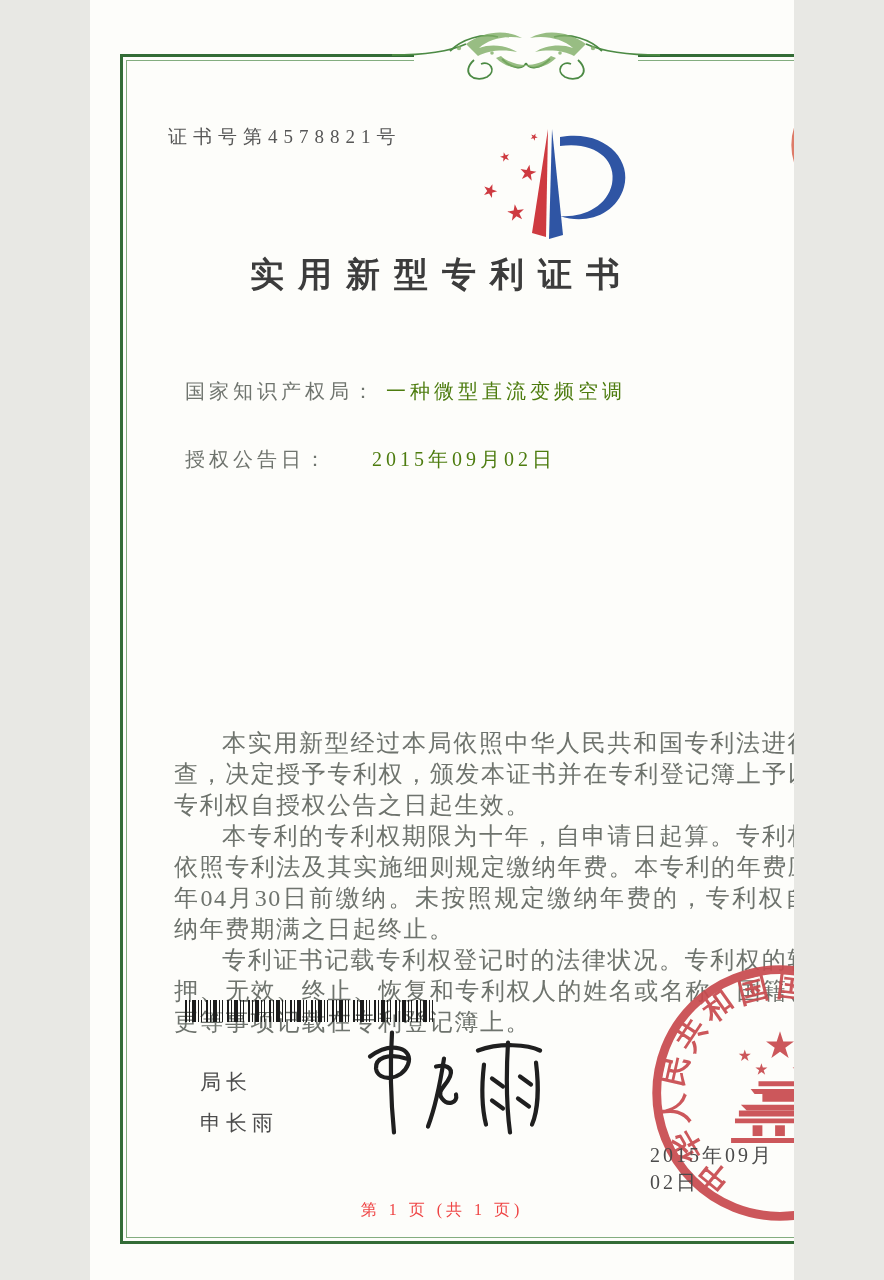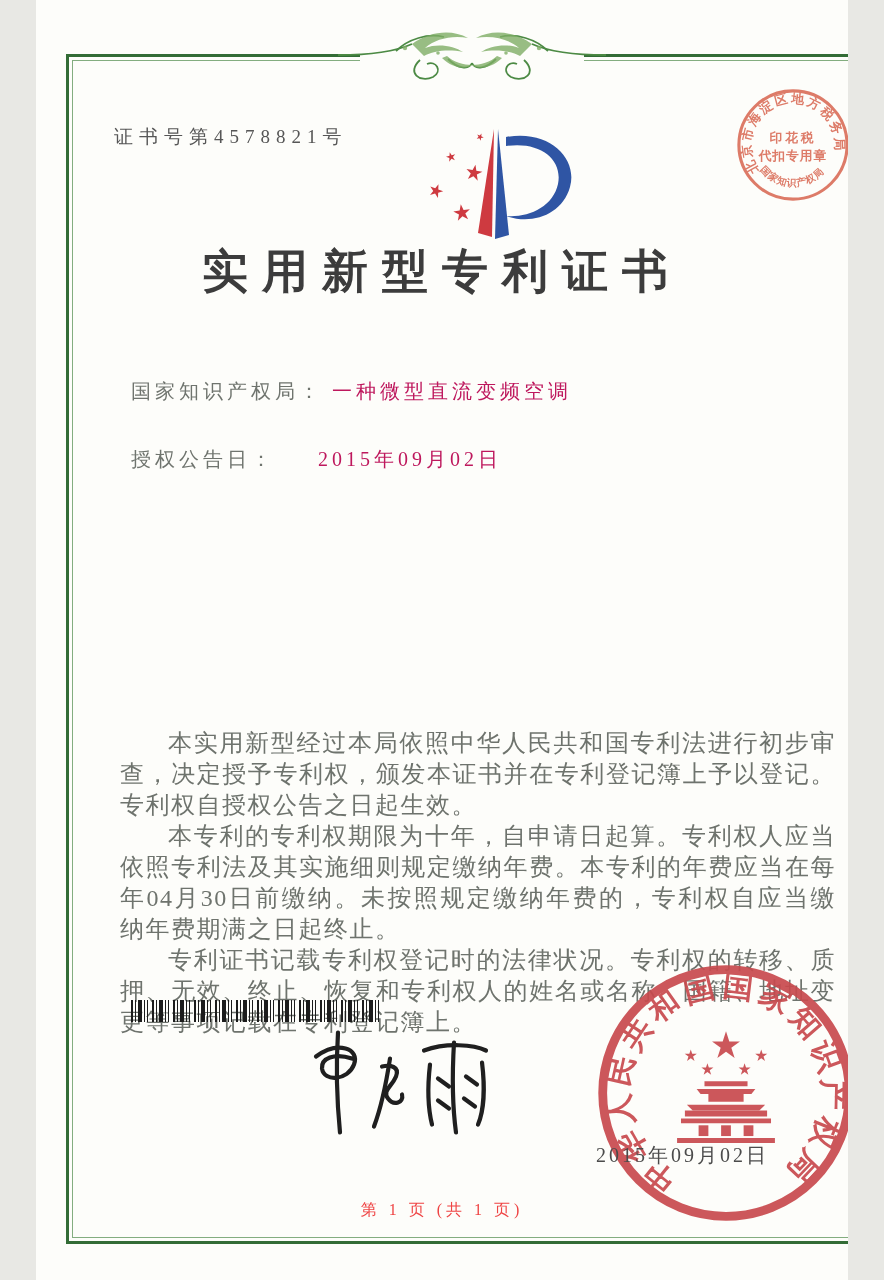--- a/index.html
+++ b/index.html
@@ -1,35 +1,35 @@
 <!DOCTYPE html>
 <html><head>
 <meta charset="utf-8">
 <style>
   html,body{margin:0;padding:0;background:#e8e8e4;}
-  .page{position:relative;width:812px;height:1280px;background:#fdfdfa;overflow:hidden;
+  .page{position:relative;width:704px;height:1280px;background:#fdfdfa;overflow:hidden;
         font-family:"Liberation Serif","DejaVu Serif",serif;margin:0 auto;}
   
   .frame{position:absolute;left:30px;top:54px;width:806px;height:1184px;
          border:3px solid #336c36;}
   .frame-inner{position:absolute;left:3px;top:3px;right:3px;bottom:3px;border:1px solid #83ad7f;}
   .flourish{position:absolute;left:300px;top:24px;width:272px;height:64px;}
   
   .cert-no{position:absolute;left:78px;top:124px;font-size:19px;letter-spacing:6px;color:#565656;}
   
   .logo{position:absolute;left:358px;top:120px;width:200px;height:134px;}
   
-  .title{position:absolute;left:0;right:0;top:241px;text-align:center;
-         font-size:46px;font-weight:bold;letter-spacing:14px;color:#3c3c3c;}
+  .title{position:absolute;left:0;right:0;top:252px;text-align:center;
+         font-size:34px;font-weight:bold;letter-spacing:14px;color:#3c3c3c;}
   
   .fields{position:absolute;left:95px;top:378px;width:700px;}
   .field-row{height:28px;margin-bottom:40px;font-size:20px;letter-spacing:4px;
              color:#6f746e;white-space:nowrap;}
   .field-label{display:inline-block;min-width:178px;}
-  .field-value{color:#be185d;}
+  .field-value{color:#4d7c0f;}
   
   .paras{position:absolute;left:84px;top:728px;width:716px;font-size:24px;line-height:31px;
          color:#6e736d;text-align:justify;letter-spacing:1.5px;}
   .paras p{margin:0;text-indent:2em;}
   
   .barcode{position:absolute;left:95px;top:1000px;width:252px;height:22px;
     background:repeating-linear-gradient(90deg,
       #1c1c1c 0px,#1c1c1c 2px,transparent 2px,transparent 4px,
       #1c1c1c 4px,#1c1c1c 5px,transparent 5px,transparent 7px,
       #1c1c1c 7px,#1c1c1c 11px,transparent 11px,transparent 13px,
@@ -122,20 +122,24 @@
   </div>
 
   <div class="paras">
     <p>本实用新型经过本局依照中华人民共和国专利法进行初步审查，决定授予专利权，颁发本证书并在专利登记簿上予以登记。专利权自授权公告之日起生效。</p>
     <p>本专利的专利权期限为十年，自申请日起算。专利权人应当依照专利法及其实施细则规定缴纳年费。本专利的年费应当在每年04月30日前缴纳。未按照规定缴纳年费的，专利权自应当缴纳年费期满之日起终止。</p>
     <p>专利证书记载专利权登记时的法律状况。专利权的转移、质押、无效、终止、恢复和专利权人的姓名或名称、国籍、地址变更等事项记载在专利登记簿上。</p>
   </div>
 
   <div class="barcode"></div>
 
+  <div class="signer">
+    <div>局长</div>
+    <div>申长雨</div>
+  </div>
 
   <svg class="signature" viewBox="0 0 215 125">
     <g stroke="#1f1f1f" stroke-width="4.2" fill="none" stroke-linecap="round">
       <path d="M52 18 C50 50 51 88 54 118"></path>
       <path d="M30 42 C52 26 74 34 68 50 C62 66 38 68 36 54 C35 44 48 38 66 44"></path>
       <path d="M96 52 C104 50 114 52 110 62 C106 72 96 76 102 84 C108 92 118 88 116 80"></path>
       <path d="M104 44 C100 70 94 96 88 112"></path>
       <path d="M138 36 C160 28 188 30 200 36"></path>
       <path d="M168 28 C166 62 167 96 170 118"></path>
       <path d="M144 50 C141 76 143 98 146 110"></path>

